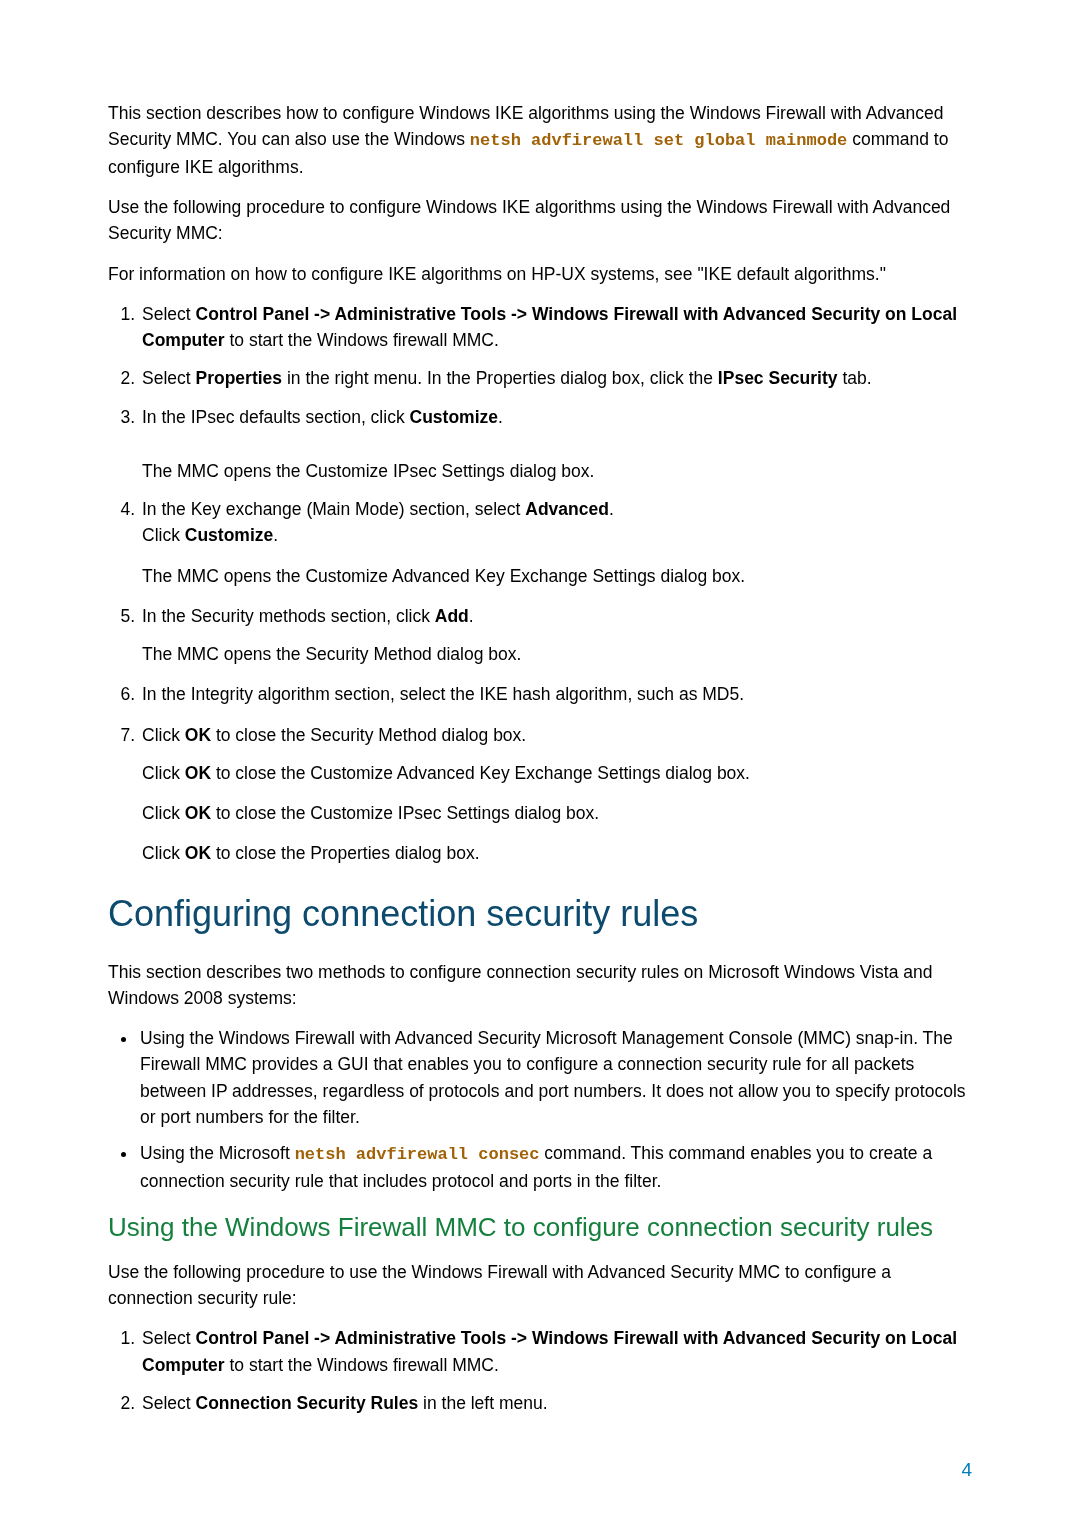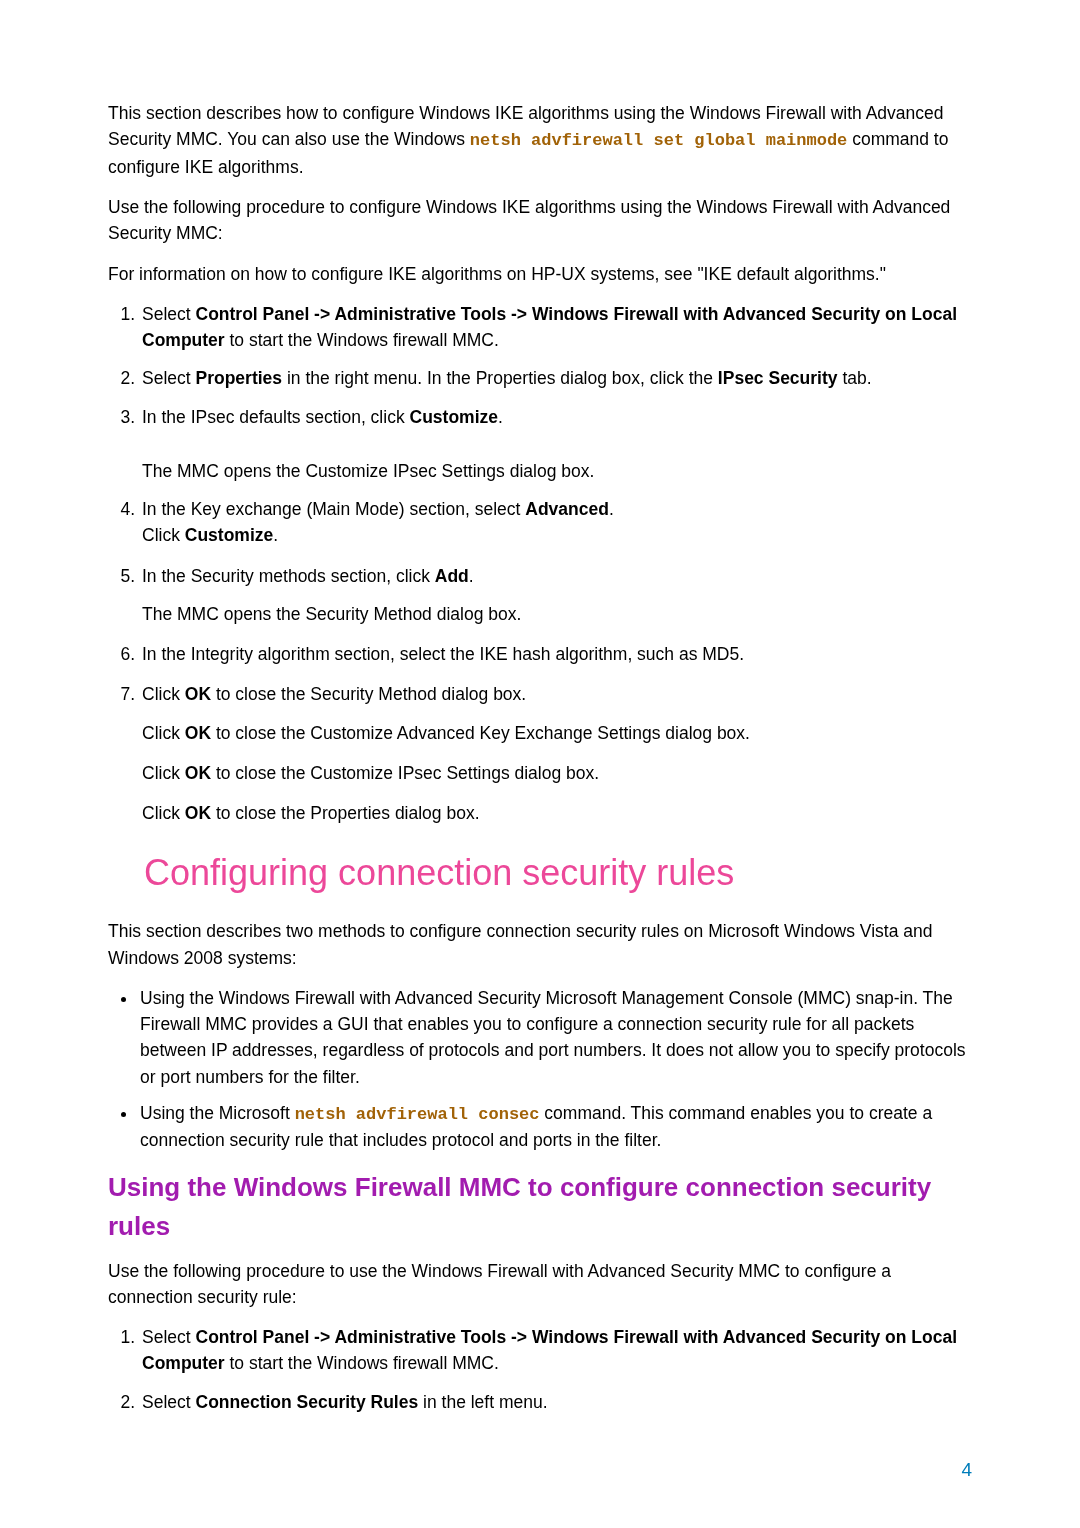--- a/index.html
+++ b/index.html
@@ -14,30 +14,29 @@
     line-height: 1.5;
   }
   p { margin-bottom: 14px; }
   .code { font-family: "Courier New", monospace; font-size: 17px; color: #a16207; font-weight: bold; }
   ol { list-style-position: outside; padding-left: 32px; margin-bottom: 14px; }
   ol > li { margin-bottom: 12px; padding-left: 2px; }
   ul { list-style-type: disc; padding-left: 30px; margin-bottom: 14px; }
   ul > li { margin-bottom: 10px; padding-left: 2px; }
   .sub { margin-left: 34px; margin-bottom: 12px; }
   h1 {
-    color: #ec4899;
+    color: #0c4a6e;
     font-weight: 300;
     font-size: 36px;
     margin-top: 20px;
     margin-bottom: 18px;
-    margin-left: 36px;
   }
   h2 {
-    color: #a21caf;
-    font-weight: 700;
+    color: #15803d;
+    font-weight: 400;
     font-size: 26px;
     margin-top: 4px;
     margin-bottom: 12px;
   }
   strong { font-weight: bold; }
   .page-num {
     position: absolute;
     bottom: 44px;
     right: 108px;
     color: #007DBA;
@@ -62,20 +61,21 @@
   <li><span>Select </span><strong>Properties</strong><span> in the right menu. In the Properties dialog box, click the </span><strong>IPsec Security</strong><span> tab.</span></li>
 
   <li>
     <span>In the IPsec defaults section, click </span><strong>Customize</strong><span>.</span>
     <p class="sub" style="margin-left:0; margin-top:28px;">The MMC opens the Customize IPsec Settings dialog box.</p>
   </li>
 
   <li>
     <span>In the Key exchange (Main Mode) section, select </span><strong>Advanced</strong><span>.</span>
     <p style=""><span>Click </span><strong>Customize</strong><span>.</span></p>
+    <p>The MMC opens the Customize Advanced Key Exchange Settings dialog box.</p>
   </li>
 
   <li>
     <span>In the Security methods section, click </span><strong>Add</strong><span>.</span>
     <p style="margin-top:12px;">The MMC opens the Security Method dialog box.</p>
   </li>
 
   <li>
     <p style="margin-top:12px;">In the Integrity algorithm section, select the IKE hash algorithm, such as MD5.</p>
   </li>

